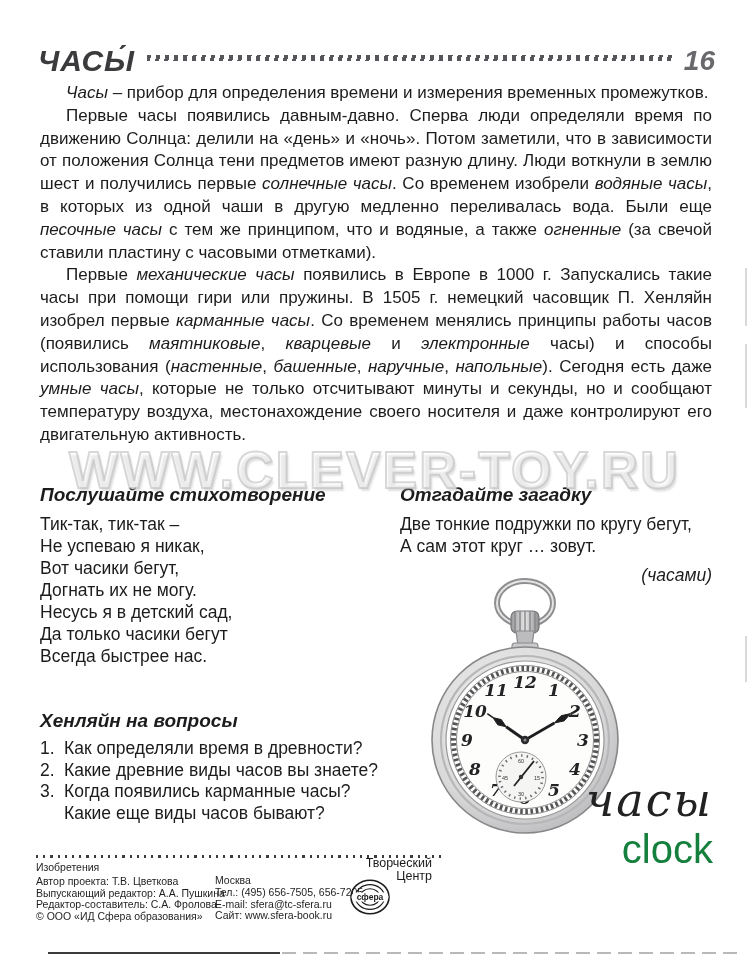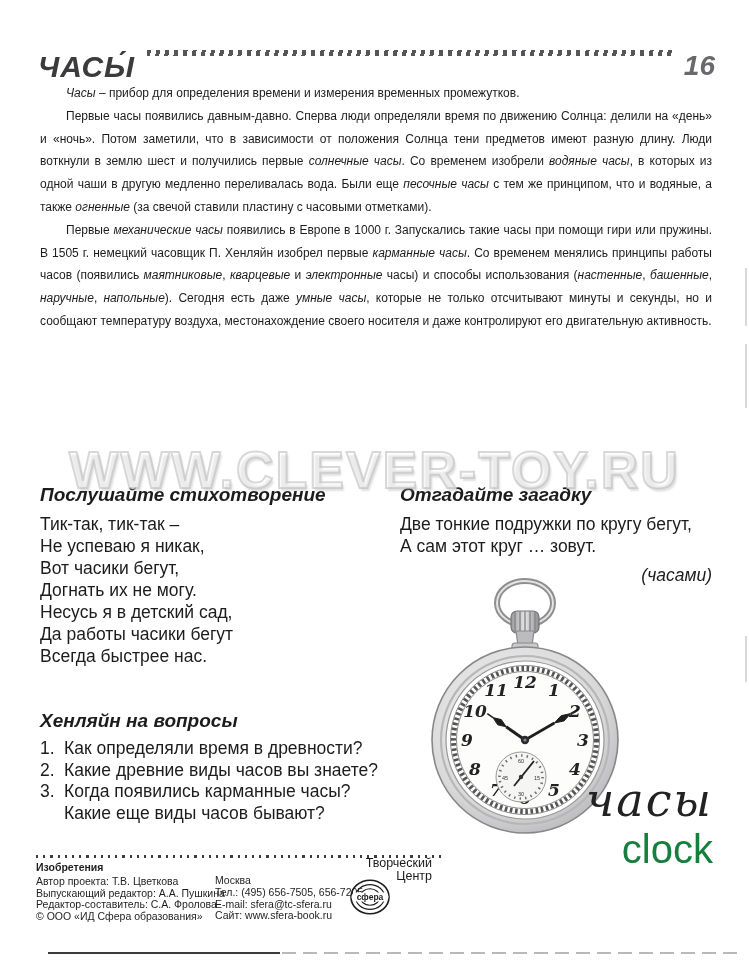--- a/index.html
+++ b/index.html
@@ -5,29 +5,29 @@
   * { margin:0; padding:0; box-sizing:border-box; }
   html,body { background:#888; }
   .page {
     position:relative; width:749px; height:960px; margin:0 auto;
     background:#ffffff; overflow:hidden;
     font-family:"Liberation Sans", sans-serif; color:#1c1c1e;
   }
   .it { font-style:italic; }
 
   
-  .header { position:absolute; left:38px; right:34px; top:50px; display:flex; align-items:flex-start; }
+  .header { position:absolute; left:38px; right:34px; top:44px; display:flex; align-items:center; }
   .title { font-size:30px; font-weight:bold; font-style:italic; color:#3b3b3d; letter-spacing:1px; white-space:nowrap; }
   .leader { flex:1; height:6px; margin:0 10px 6px 12px;
     background:repeating-linear-gradient(100deg,#56565a 0 4px,transparent 4px 9px); }
   .pagenum { font-size:28px; font-weight:bold; font-style:italic; color:#69696d; }
 
   
   .body-text { position:absolute; left:40px; top:82px; width:672px;
-    font-size:12px; line-height:22.8px; text-align:justify; }
+    font-size:17px; line-height:22.8px; text-align:justify; }
   .body-text p { text-indent:26px; }
 
   
   .watermark { position:absolute; left:0; top:440px; width:100%; text-align:center;
     font-size:52px; font-weight:bold; letter-spacing:2px; z-index:3; pointer-events:none;
     color:rgba(255,255,255,0.35); -webkit-text-stroke:2px rgba(190,190,190,0.6);
     text-shadow:2px 3px 2px rgba(165,165,165,0.35); white-space:nowrap; }
 
   .sec-h { position:absolute; font-size:19px; font-weight:bold; font-style:italic; }
   .poem-h { left:40px; top:484px; }
@@ -51,21 +51,21 @@
   
   .vocab { position:absolute; right:36px; text-align:right; color:#222; }
   .vocab-ru { top:773px; font-family:"DejaVu Serif", serif; font-style:italic; font-size:46px; letter-spacing:2px; }
   .vocab-en { top:827px; font-size:40px; color:#15803d; }
   .vocab-tr { top:869px; font-family:"DejaVu Serif", serif; font-size:38px; }
 
   
   .footer-sep { position:absolute; left:36px; top:855px; width:409px; height:3px;
     background:repeating-linear-gradient(to right,#3c3c3c 0 2.2px,transparent 2.2px 7.2px); }
   .footer-left { position:absolute; left:36px; top:862px; font-size:10.5px; line-height:11.8px; color:#1e1e1e; }
-  .footer-series { font-weight:bold; margin-bottom:2px; }
+  .footer-series { font-weight:normal; margin-bottom:2px; }
   .footer-mid { position:absolute; left:215px; top:875px; font-size:10.5px; line-height:11.8px; color:#1e1e1e; }
   .logo { position:absolute; left:348px; top:857px; width:84px; height:60px; }
   .logo-text { position:absolute; right:0; top:0; text-align:right; font-size:12.5px; line-height:13px; color:#1a1a1a; }
   .logo-mark { position:absolute; left:2px; top:22px; }
 
   
   .bottom-line-dark { position:absolute; left:48px; top:952px; width:232px; height:2px; background:#3c3c3c; }
   .bottom-line-light { position:absolute; left:282px; top:952px; width:458px; height:2px;
     background:repeating-linear-gradient(to right,#b9b9b9 0 14px,transparent 14px 21px); }
   .edge-dash { position:absolute; right:2px; width:2px; background:#d9d9d9; }
@@ -89,21 +89,21 @@
 
   <div class="watermark">WWW.CLEVER-TOY.RU</div>
 
   <div class="sec-h poem-h">Послушайте стихотворение</div>
   <div class="poem">
       <div class="ln">Тик-так, тик-так –</div>
       <div class="ln">Не успеваю я никак,</div>
       <div class="ln">Вот часики бегут,</div>
       <div class="ln">Догнать их не могу.</div>
       <div class="ln">Несусь я в детский сад,</div>
-      <div class="ln">Да работы часики бегут</div>
+      <div class="ln">Да только часики бегут</div>
       <div class="ln">Всегда быстрее нас.</div>
     </div>
 
   <div class="sec-h riddle-h">Отгадайте загадку</div>
   <div class="riddle">
     <div>
         <div class="ln">Две тонкие подружки по кругу бегут,</div>
         <div class="ln">А сам этот круг … зовут.</div>
       </div>
     <div class="riddle-answer">(часами)</div>

